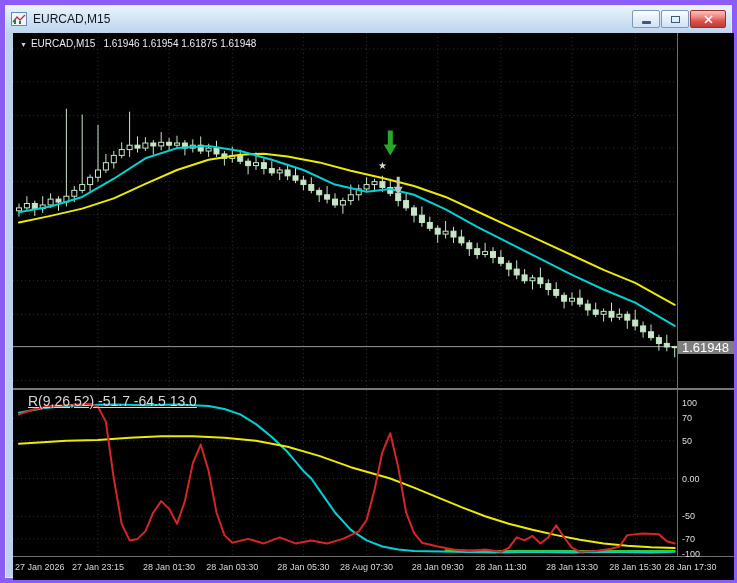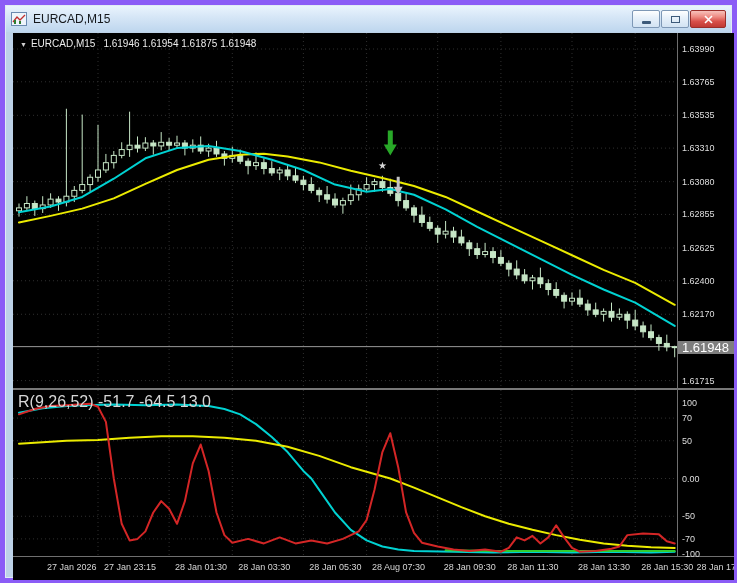--- a/index.html
+++ b/index.html
@@ -28,22 +28,22 @@
   #sep2{top:523px;}
   .axis-vline{position:absolute;left:664px;top:0;width:1px;height:523px;background:#6f6f6f;}
   #main-axis{position:absolute;left:664px;top:0;width:57px;height:355px;}
   #ind-axis{position:absolute;left:664px;top:357px;width:47px;height:166px;}
   .tick-label{position:absolute;left:5px;font-size:9px;color:#dedede;line-height:10px;white-space:nowrap;}
   #price-tag{position:absolute;left:665px;width:56px;font-size:13px;line-height:13px;color:#ffffff;
     background:#7e7e7e;padding-left:4px;box-sizing:border-box;}
   .ohlc-label{position:absolute;left:7px;top:5px;font-size:10px;color:#ececec;white-space:nowrap;}
   .ohlc-label .dd{font-size:7px;margin-right:4px;color:#d0d0d0;}
   .ohlc-label .sym{margin-right:8px;}
-  #ind-label{position:absolute;left:5px;top:360px;font-size:16px;color:#d6d6d6;white-space:nowrap;}
-  #time-axis{position:absolute;left:0;top:524px;width:643px;height:23px;margin-left:32px;}
+  #ind-label{position:absolute;left:15px;top:360px;font-size:14px;color:#d6d6d6;white-space:nowrap;text-decoration:underline;}
+  #time-axis{position:absolute;left:0;top:524px;width:643px;height:23px;}
   .time-label{position:absolute;top:5px;font-size:9px;color:#d6d6d6;transform:translateX(-50%);white-space:nowrap;}
   .time-label.left{transform:none;}
 </style>
 </head>
 <body>
 
 <div class="window">
   <div class="titlebar">
     <svg class="win-icon" viewBox="0 0 16 14">
       <rect x="0.5" y="0.5" width="15" height="13" fill="#eef5fc" stroke="#6a8ab0"></rect>
@@ -454,32 +454,20 @@
 
     <div class="ohlc-label">
       <span class="dd">▼</span><span class="sym">EURCAD,M15</span><span>1.61946 1.61954 1.61875 1.61948</span>
     </div>
     <div id="ind-label">R(9,26,52) -51.7 -64.5 13.0</div>
 
     <div id="sep1" class="sep"></div>
     <div id="sep2" class="sep"></div>
     <div class="axis-vline"></div>
 
-    <div id="main-axis">
-        <div class="tick-label" style="top: 11px;">1.63990</div>
-        <div class="tick-label" style="top: 43.7956px;">1.63765</div>
-        <div class="tick-label" style="top: 77.32px;">1.63535</div>
-        <div class="tick-label" style="top: 110.116px;">1.63310</div>
-        <div class="tick-label" style="top: 143.64px;">1.63080</div>
-        <div class="tick-label" style="top: 176.436px;">1.62855</div>
-        <div class="tick-label" style="top: 209.96px;">1.62625</div>
-        <div class="tick-label" style="top: 242.756px;">1.62400</div>
-        <div class="tick-label" style="top: 276.28px;">1.62170</div>
-        <div class="tick-label" style="top: 342.6px;">1.61715</div>
-      </div>
     <div id="price-tag" style="top: 307.638px;">1.61948</div>
     <div id="ind-axis">
         <div class="tick-label" style="top: 8px;">100</div>
         <div class="tick-label" style="top: 23.1px;">70</div>
         <div class="tick-label" style="top: 45.75px;">50</div>
         <div class="tick-label" style="top: 83.5px;">0.00</div>
         <div class="tick-label" style="top: 121.25px;">-50</div>
         <div class="tick-label" style="top: 143.9px;">-70</div>
         <div class="tick-label" style="top: 159px;">-100</div>
       </div>

